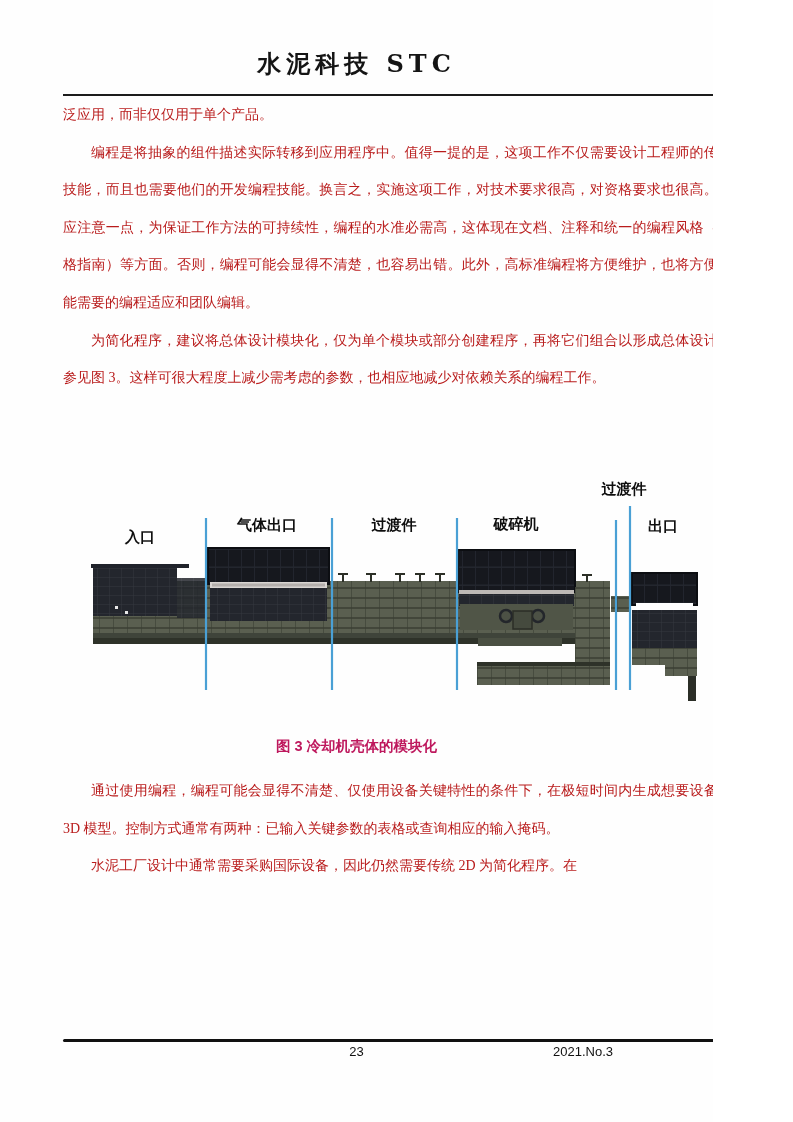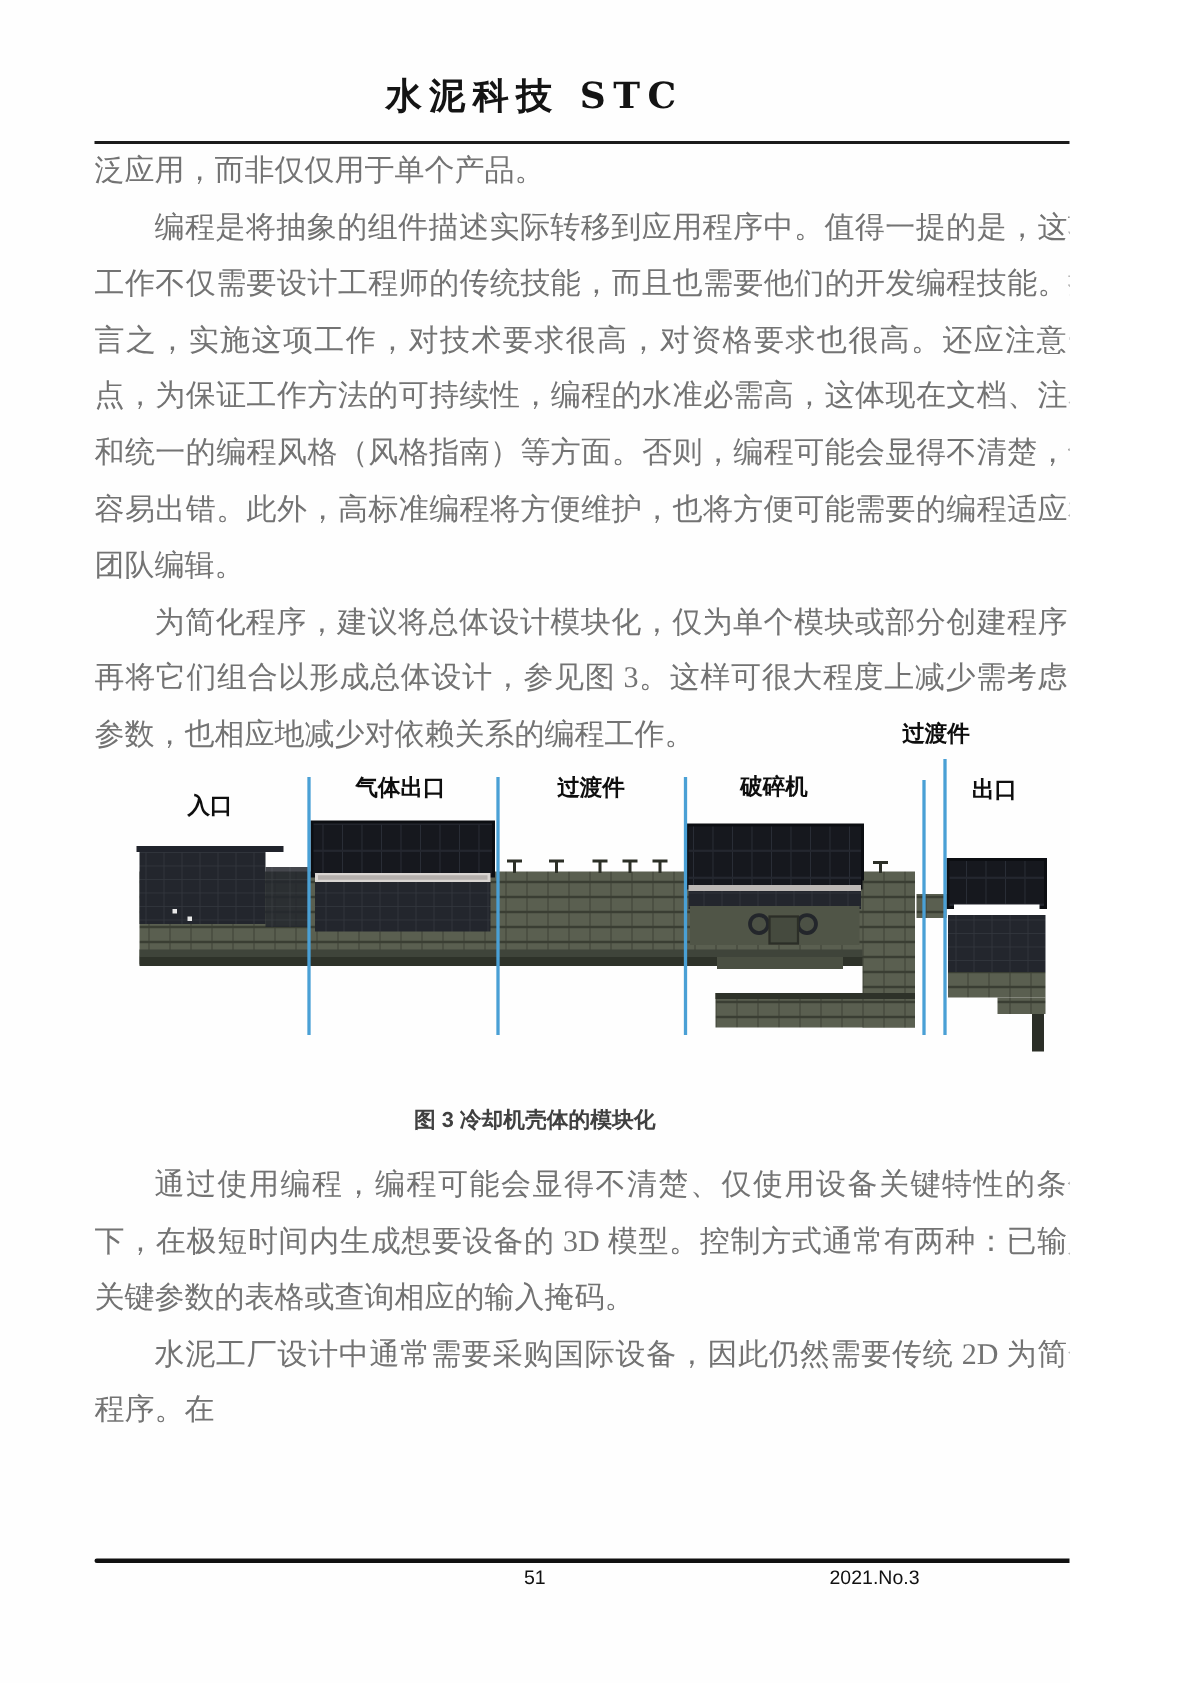--- a/index.html
+++ b/index.html
@@ -8,32 +8,32 @@
     font-family:"Liberation Serif","DejaVu Serif",serif;color:#1a1a1a;overflow:hidden;
   }
   
   .hdr-title{
     position:absolute;top:48px;left:0;width:100%;text-align:center;
     font-size:24px;letter-spacing:5px;font-weight:600;color:#141414;
     font-family:"DejaVu Serif","Liberation Serif",serif;
   }
   .hdr-rule{position:absolute;top:94px;left:63px;width:668px;height:2px;background:#1c1c1c;}
   
-  .article{position:absolute;left:63px;width:669px;font-size:20px;line-height:37.6px;
-    text-align:justify;color:#737373;}
+  .article{position:absolute;left:63px;width:669px;font-size:14px;line-height:37.6px;
+    text-align:justify;color:#b91c1c;}
   .article p{margin:0;text-indent:2em;}
   .article p.noindent{text-indent:0;}
   .art-top{top:96px;}
   .art-bottom{top:772px;}
   
   .figure-wrap{position:absolute;left:85px;top:478px;width:622px;height:258px;}
   .fig-caption{
     position:absolute;top:737px;left:0;width:100%;text-align:center;
     font-family:"Liberation Sans","DejaVu Sans",sans-serif;font-weight:bold;
-    font-size:14.5px;color:#404040;
+    font-size:14.5px;color:#be185d;
   }
   .fig-label{
     font-family:"Liberation Sans","DejaVu Sans",sans-serif;
     font-weight:bold;font-size:15px;fill:#0e0e0e;
   }
   
   .ftr-rule{position:absolute;top:1039px;left:63px;width:668px;height:2.5px;background:#111;
     border-radius:2px;}
   .ftr-page{position:absolute;top:1044px;left:0;width:100%;text-align:center;
     font-family:"Liberation Sans","DejaVu Sans",sans-serif;font-size:13px;color:#111;}
@@ -147,16 +147,16 @@
   </div>
 
   <div class="fig-caption">图 3  冷却机壳体的模块化</div>
 
   <div class="article art-bottom">
     <p>通过使用编程，编程可能会显得不清楚、仅使用设备关键特性的条件下，在极短时间内生成想要设备的 3D 模型。控制方式通常有两种：已输入关键参数的表格或查询相应的输入掩码。</p>
     <p>水泥工厂设计中通常需要采购国际设备，因此仍然需要传统 2D 为简化程序。在</p>
   </div>
 
   <div class="ftr-rule"></div>
-  <div class="ftr-page">51</div>
+  <div class="ftr-page">23</div>
   <div class="ftr-issue">2021.No.3</div>
 
 </div>
 
 </body></html>

